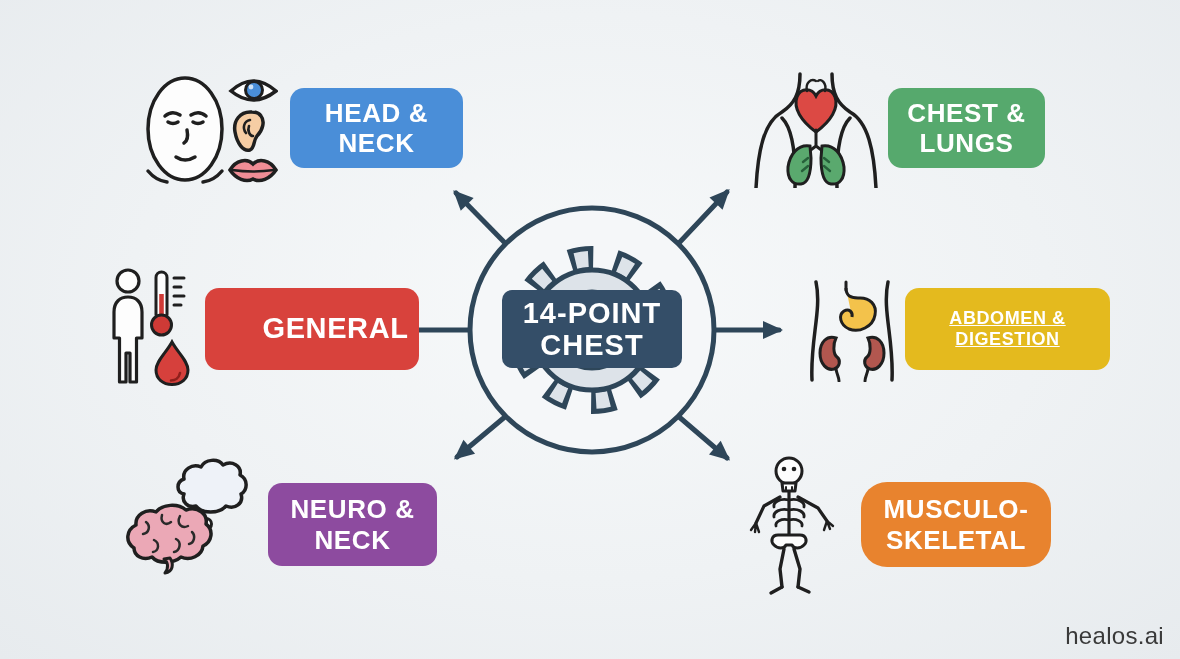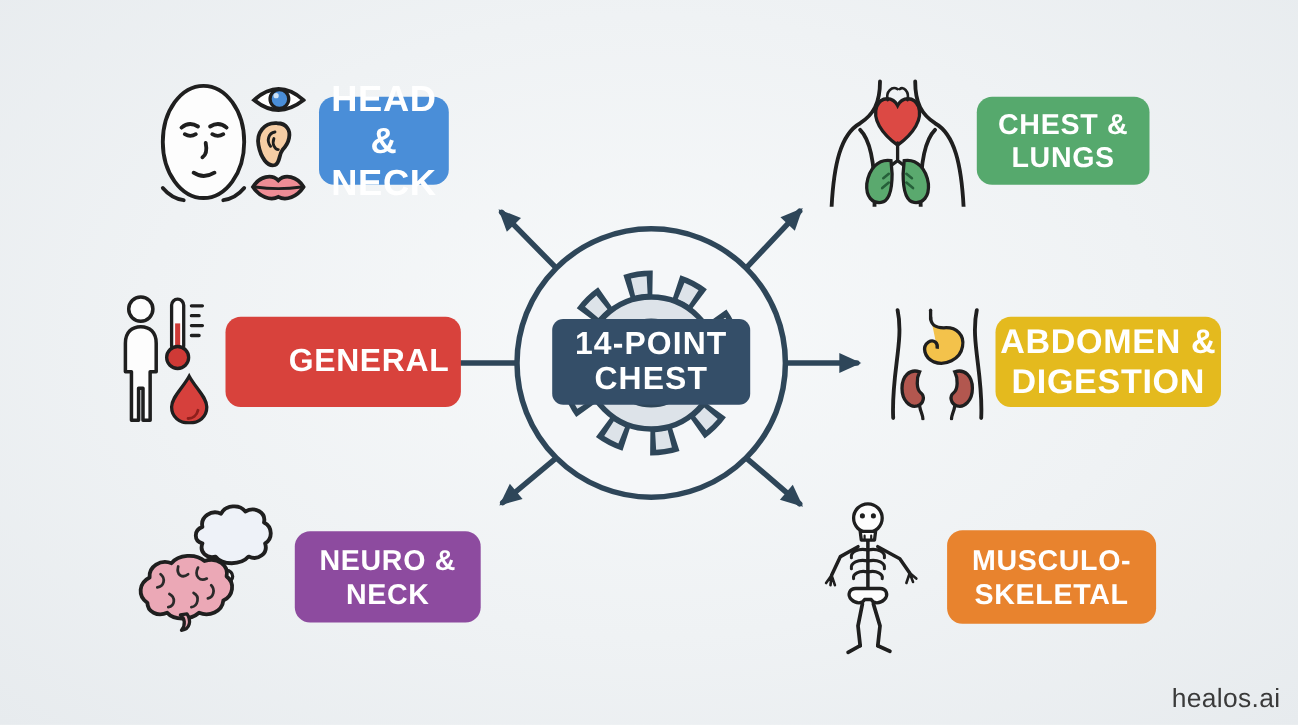--- a/index.html
+++ b/index.html
@@ -8,26 +8,26 @@
     background:radial-gradient(ellipse at 50% 45%, #f7f9fa 0%, #eff2f4 55%, #e7ebee 100%);
     font-family:"Liberation Sans", sans-serif;
   }
   .label-box{
     position:absolute; display:flex; flex-direction:column;
     align-items:center; justify-content:center;
     color:#ffffff; font-weight:bold; text-align:center;
     border-radius:14px; letter-spacing:.6px; line-height:1.16;
   }
   .label-box span:empty{display:none;}
-  #box-head     {left:290px; top:88px;  width:118px; height:80px; font-size:33px;}
+  #box-head     {left:290px; top:88px;  width:173px; height:80px; font-size:26px;}
   #box-chest    {left:888px; top:88px;  width:157px; height:80px; font-size:26px;}
   #box-general  {left:205px; top:288px; width:167px; height:82px; font-size:29px;padding-left:47px;}
-  #box-abdomen  {left:905px; top:288px; width:205px; height:82px; font-size:31px;}
+  #box-abdomen  {left:905px; top:288px; width:205px; height:82px; font-size:18px;text-decoration:underline;}
   #box-neuro    {left:268px; top:483px; width:169px; height:83px; font-size:26px;}
-  #box-musculo  {left:861px; top:482px; width:190px; height:85px; font-size:26px;}
+  #box-musculo  {left:861px; top:482px; width:190px; height:85px; font-size:26px;border-radius:26px;}
   .icon-svg{position:absolute;}
   #icon-head    {left:143px; top:74px;  width:135px; height:112px;}
   #icon-chest   {left:748px; top:70px;  width:135px; height:118px;}
   #icon-general {left:100px; top:268px; width:95px;  height:118px;}
   #icon-abdomen {left:806px; top:280px; width:92px;  height:102px;}
   #icon-neuro   {left:118px; top:458px; width:140px; height:127px;}
   #icon-musculo {left:742px; top:456px; width:105px; height:142px;}
   #hub-svg{position:absolute; left:380px; top:170px; width:420px; height:320px;}
   #center-badge{
     position:absolute; left:502px; top:290px; width:180px; height:78px;

